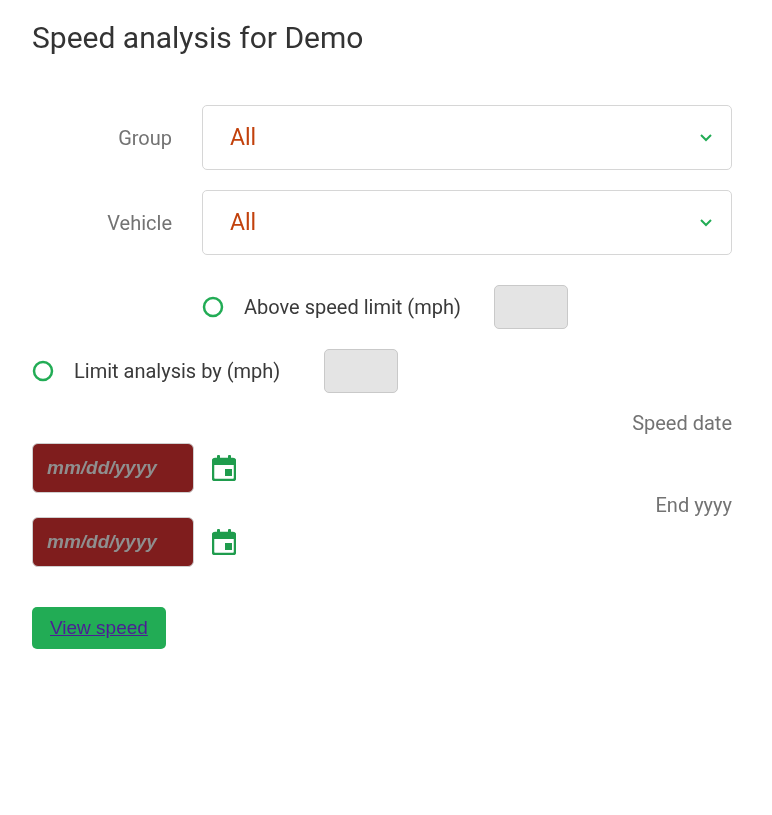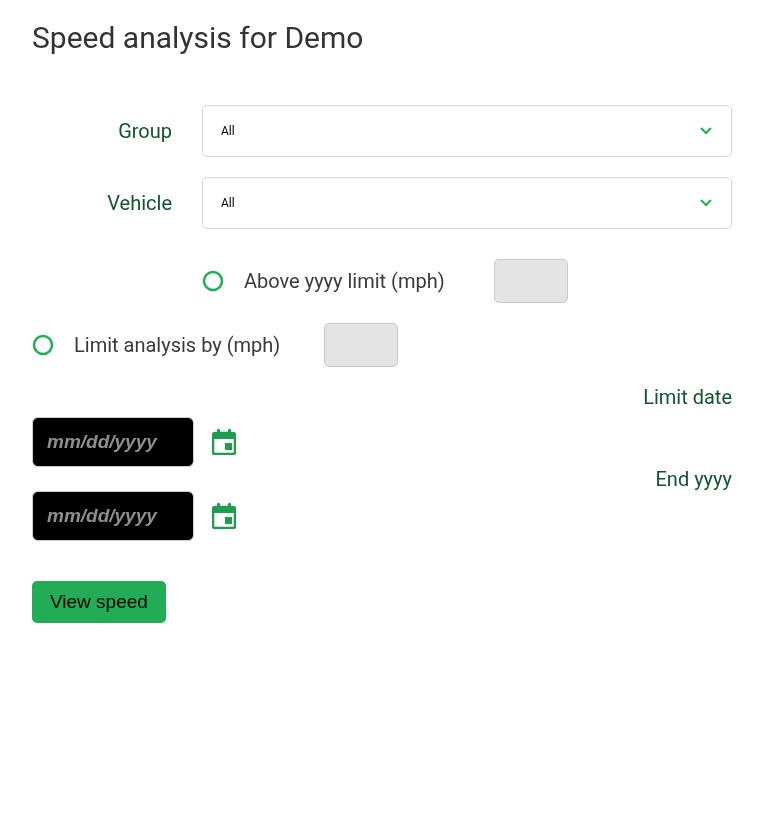--- a/index.html
+++ b/index.html
@@ -23,33 +23,33 @@
   .form-grid {
     display: grid;
     grid-template-columns: 140px 1fr;
     column-gap: 30px;
     row-gap: 0;
     align-items: center;
     max-width: 700px;
   }
   .label {
     font-size: 20px;
-    color: #14532d;
+    color: #737373;
     justify-self: end;
     align-self: center;
   }
   .select-wrap {
     position: relative;
     width: 100%;
   }
   .select {
     width: 100%;
-    padding: 18px 40px 18px 18px;
-    font-size: 12px;
-    color: #000000;
+    padding: 18px 40px 18px 27px;
+    font-size: 23px;
+    color: #c2410c;
     background: #fff;
     border: 1px solid #d6d6d6;
     border-radius: 5px;
     cursor: pointer;
   }
   .select-caret {
     position: absolute;
     right: 20px;
     top: 50%;
     transform: translateY(-50%);
@@ -87,47 +87,48 @@
   .date-row {
     display: flex;
     align-items: center;
     gap: 18px;
   }
   .date-input {
     width: 162px;
     height: 50px;
     border: 1px solid #cfcfcf;
     border-radius: 6px;
-    background: #000000;
+    background: #7f1d1d;
     font-size: 19px;
     font-style: italic;
     font-weight: 600;
     color: #8f8f8f;
     padding: 0 14px;
   }
   .date-input::placeholder {
     font-style: italic;
     font-weight: 600;
     color: #8f8f8f;
   }
   .cal-icon {
     cursor: pointer;
   }
   .cal-icon svg { display: block; }
   .button-row {
     padding-top: 40px;
   }
   .view-btn {
     background: #22ac55;
-    color: #000000;
+    color: #4c1d95;
     border: none;
     border-radius: 5px;
     font-size: 19px;
     padding: 10px 18px;
     cursor: pointer;
+    text-decoration: underline;
   }
   .spacer-lg { height: 40px; }
 </style>
 </head>
 <body>
 
 <div class="page">
   <h1 class="page-title">Speed analysis for Demo</h1>
 
   <div class="form-grid">
@@ -158,41 +159,41 @@
     <div></div>
       <div class="gap-row"></div>
 
     <div></div>
     <div class="radio-row">
       <span class="radio-ctl">
         <svg width="22" height="22" viewBox="0 0 22 22">
             <circle cx="11" cy="11" r="9" fill="none" stroke="#22ac55" stroke-width="2.5"></circle>
           </svg>
       </span>
-      <span class="radio-label">Above yyyy limit (mph)</span>
+      <span class="radio-label">Above speed limit (mph)</span>
       <input type="text" class="num-input" value="" style="">
     </div>
 
     <div></div>
 
     <div></div>
     <div class="radio-row">
       <span class="radio-ctl">
         <svg width="22" height="22" viewBox="0 0 22 22">
             <circle cx="11" cy="11" r="9" fill="none" stroke="#22ac55" stroke-width="2.5"></circle>
           </svg>
       </span>
       <span class="radio-label">Limit analysis by (mph)</span>
       <input type="text" class="num-input" value="" style="">
     </div>
 
     <div></div>
       <div class="spacer-lg"></div>
 
-    <div class="label">Limit date</div>
+    <div class="label">Speed date</div>
     <div class="date-row">
       <input type="text" class="date-input" placeholder="mm/dd/yyyy" style="">
       <span class="cal-icon">
         <svg width="24" height="26" viewBox="0 0 24 26">
           <rect x="1" y="4" width="22" height="21" rx="2" fill="none" stroke="#1f9c4d" stroke-width="2.5"></rect>
           <rect x="1" y="4" width="22" height="6" fill="#1f9c4d"></rect>
           <rect x="5" y="0" width="3" height="6" rx="1" fill="#1f9c4d"></rect>
           <rect x="16" y="0" width="3" height="6" rx="1" fill="#1f9c4d"></rect>
           <rect x="13" y="14" width="7" height="7" fill="#1f9c4d"></rect>
         </svg>

